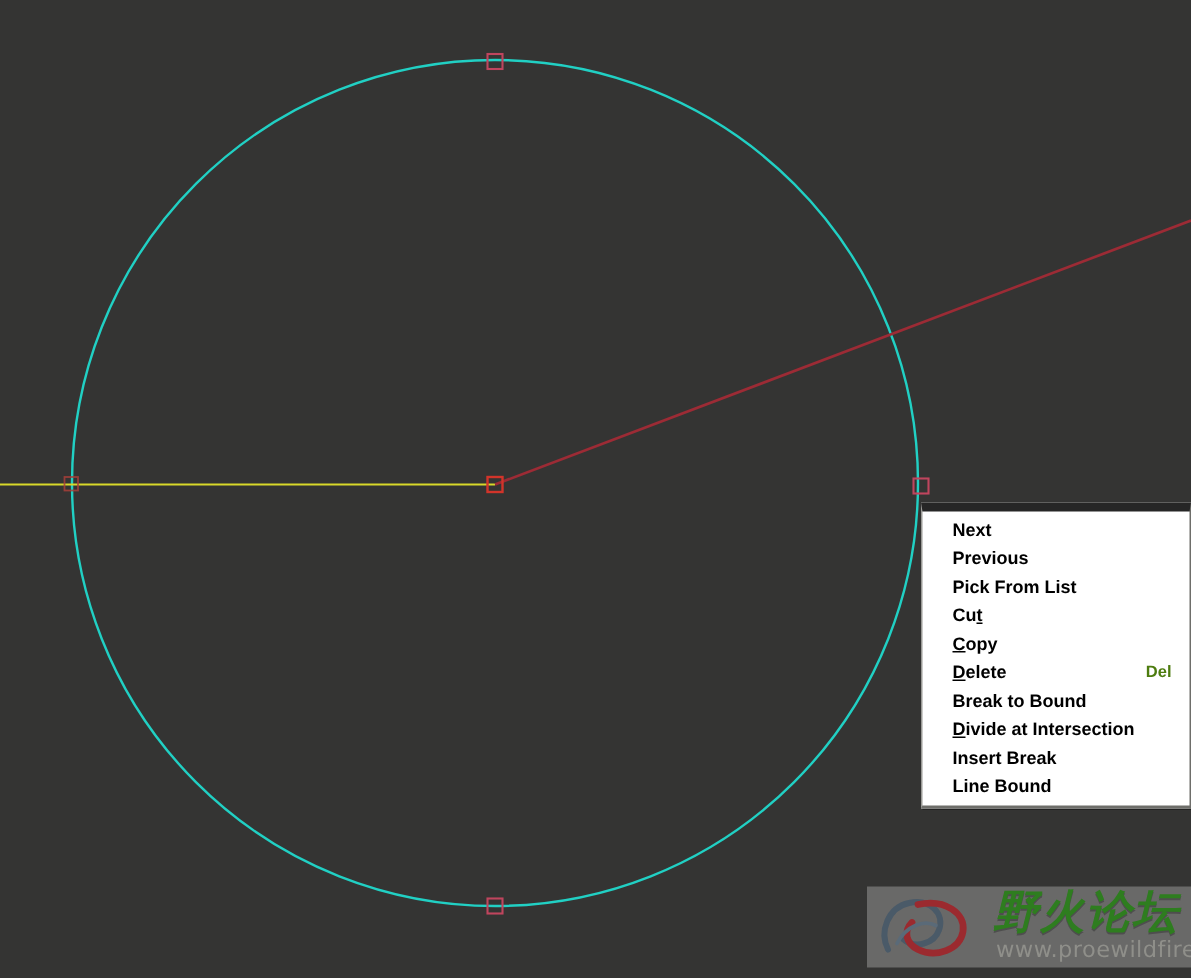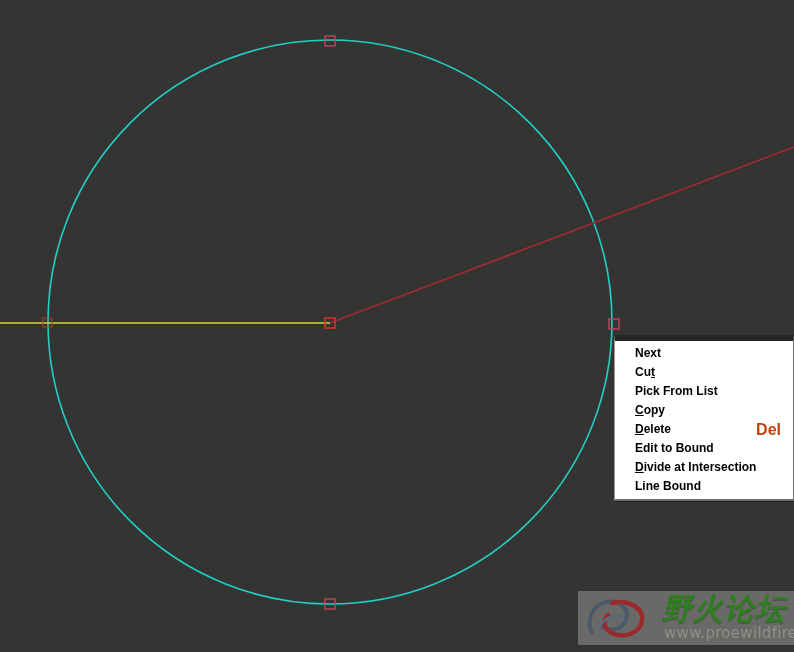--- a/index.html
+++ b/index.html
@@ -58,22 +58,22 @@
     align-items: center;
     cursor: default;
   }
   .menu-item .mi-label {
     flex: 0 0 auto;
   }
   .menu-item .mi-shortcut {
     margin-left: auto;
     padding-right: 6px;
     font-weight: bold;
-    font-size: 16px;
-    color: #c2410c;
+    font-size: 11px;
+    color: #4d7c0f;
   }
   .menu-item.selected {
     background: #2a68c8;
   }
   .menu-item.selected .mi-label,
   .menu-item.selected .mi-shortcut {
     color: #ffffff;
   }
   .acc {
     text-decoration: underline;
@@ -140,37 +140,43 @@
       <rect x="325" y="318" width="10" height="10" fill="none" stroke="#d2342a" stroke-width="1.6"></rect>
       <rect x="43" y="318" width="9" height="9" fill="none" stroke="#a8403a" stroke-width="1.2" opacity="0.85"></rect>
     </g>
   </svg>
 
   <div id="context-menu" style="left: 614px; top: 335px; width: 180px;">
       <div class="menu-item">
         <span class="mi-label">Next</span>
       </div>
       <div class="menu-item">
-        <span class="mi-label">Cu<span class="acc">t</span></span>
+        <span class="mi-label">Previous</span>
       </div>
       <div class="menu-item">
         <span class="mi-label">Pick From List</span>
+      </div>
+      <div class="menu-item">
+        <span class="mi-label">Cu<span class="acc">t</span></span>
       </div>
       <div class="menu-item">
         <span class="mi-label"><span class="acc">C</span>opy</span>
       </div>
       <div class="menu-item">
         <span class="mi-label"><span class="acc">D</span>elete</span>
         <span class="mi-shortcut">Del</span>
       </div>
       <div class="menu-item">
-        <span class="mi-label">Edit to Bound</span>
+        <span class="mi-label">Break to Bound</span>
       </div>
       <div class="menu-item">
         <span class="mi-label"><span class="acc">D</span>ivide at Intersection</span>
+      </div>
+      <div class="menu-item">
+        <span class="mi-label">Insert Break</span>
       </div>
       <div class="menu-item">
         <span class="mi-label">Line Bound</span>
       </div>
     </div>
 
   <div id="watermark">
     <svg id="wm-mark" viewBox="0 0 78 50" xmlns="http://www.w3.org/2000/svg">
       <path d="M10 40 C4 28, 10 12, 24 9 C38 6, 48 16, 44 27 C41 36, 28 40, 20 33" fill="none" stroke="#4a5a68" stroke-width="4" stroke-linecap="round"></path>
       <path d="M30 10 C48 6, 62 16, 60 28 C58 40, 42 46, 30 40 C22 36, 20 28, 26 22" fill="none" stroke="#9b2a2f" stroke-width="4.5" stroke-linecap="round"></path>

